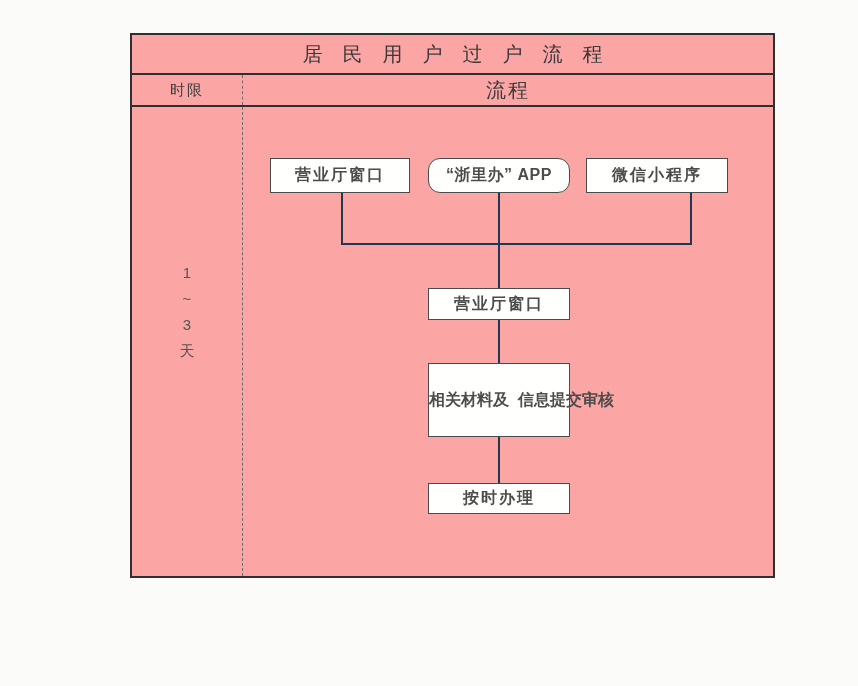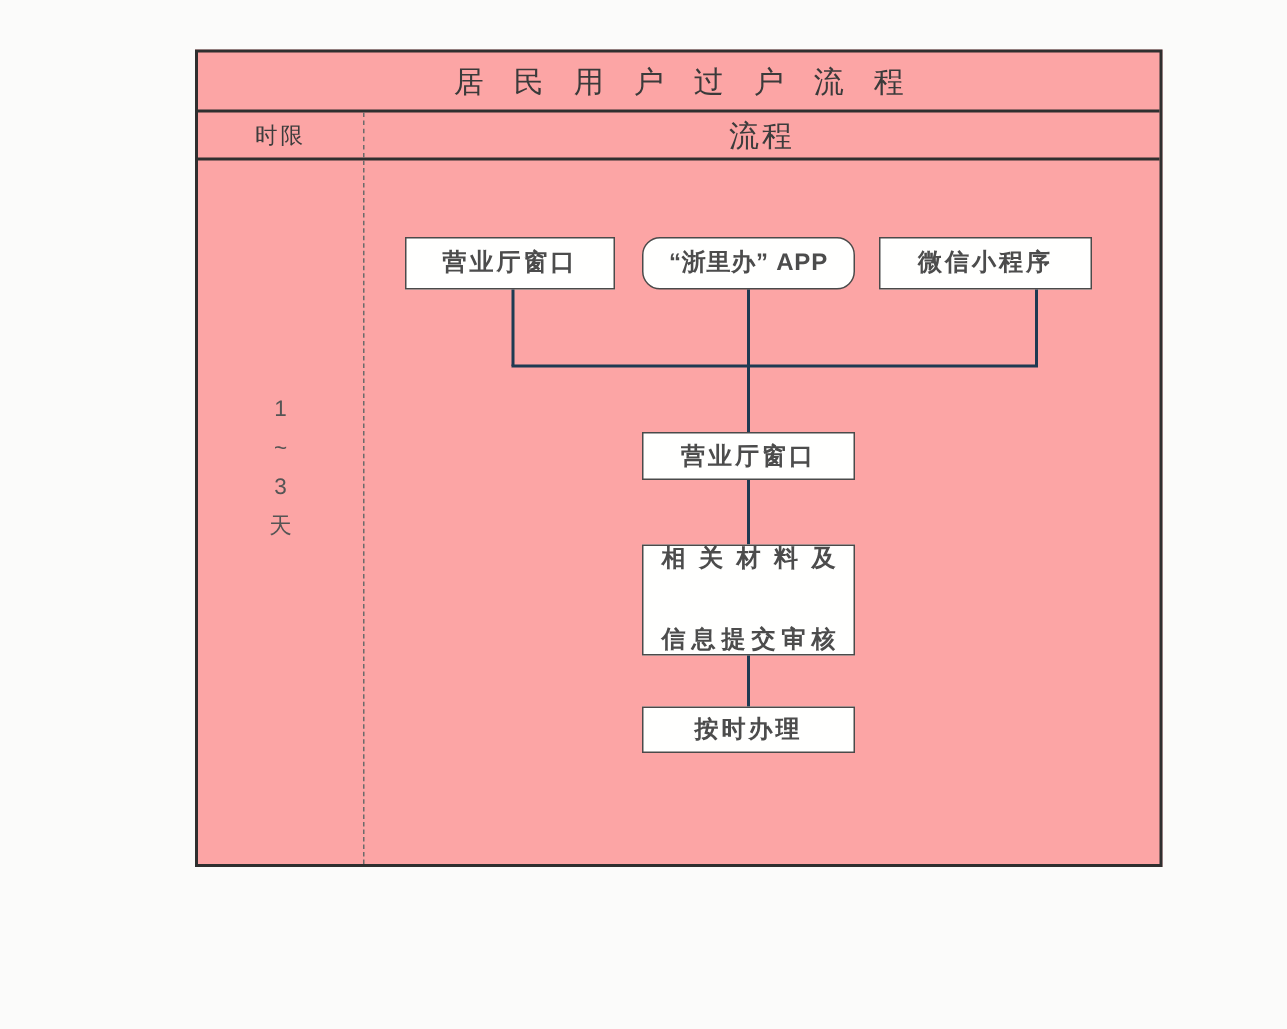--- a/index.html
+++ b/index.html
@@ -61,26 +61,26 @@
     background:#fffffe;
     display:flex;align-items:center;justify-content:center;
     font-size:16px;color:var(--text);letter-spacing:2px;
     white-space:nowrap;
     font-weight:bold;
   }
   .ch1{left:27px;top:51px;width:140px;height:35px;}
   .ch2{left:185px;top:51px;width:142px;height:35px;letter-spacing:0.5px;border-radius:12px;}
   .ch3{left:343px;top:51px;width:142px;height:35px;text-align:center;}
   .accept{left:185px;top:181px;width:142px;height:32px;}
-  .review{left:185px;top:256px;width:142px;height:74px;flex-direction:column;justify-content:space-between;gap:26px;letter-spacing:0;}
+  .review{left:185px;top:256px;width:142px;height:74px;flex-direction:row;justify-content:flex-start;gap:9px;letter-spacing:0;}
   .review .jline{
     width:116px;text-align:justify;text-align-last:justify;
     text-justify:inter-character;font-size:16px;line-height:18px;
   }
-  .handle{left:185px;top:364px;width:142px;height:31px;}
+  .handle{left:185px;top:376px;width:142px;height:31px;}
   .conn{position:absolute;background:var(--connector);}
   .cv{width:1.5px;}
   .chz{height:1.5px;}
   .cv-left{left:98px;top:86px;height:51px;}
   .cv-right{left:447px;top:86px;height:51px;}
   .ch-main{left:98px;top:136px;width:351px;}
   .cv-mid{left:255px;top:86px;height:95px;}
   .cv-a{left:255px;top:213px;height:43px;}
   .cv-b{left:255px;top:330px;height:46px;}
 </style>

